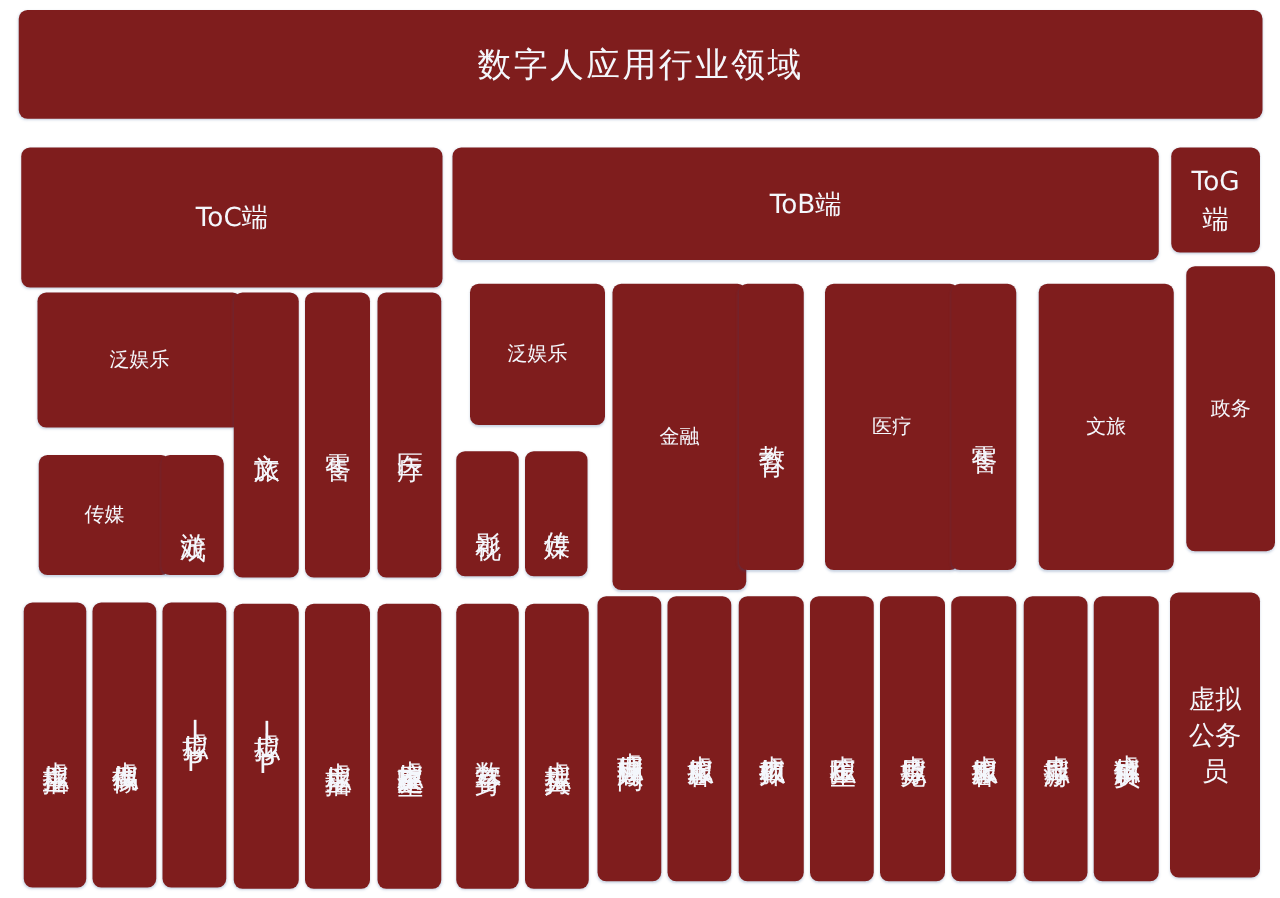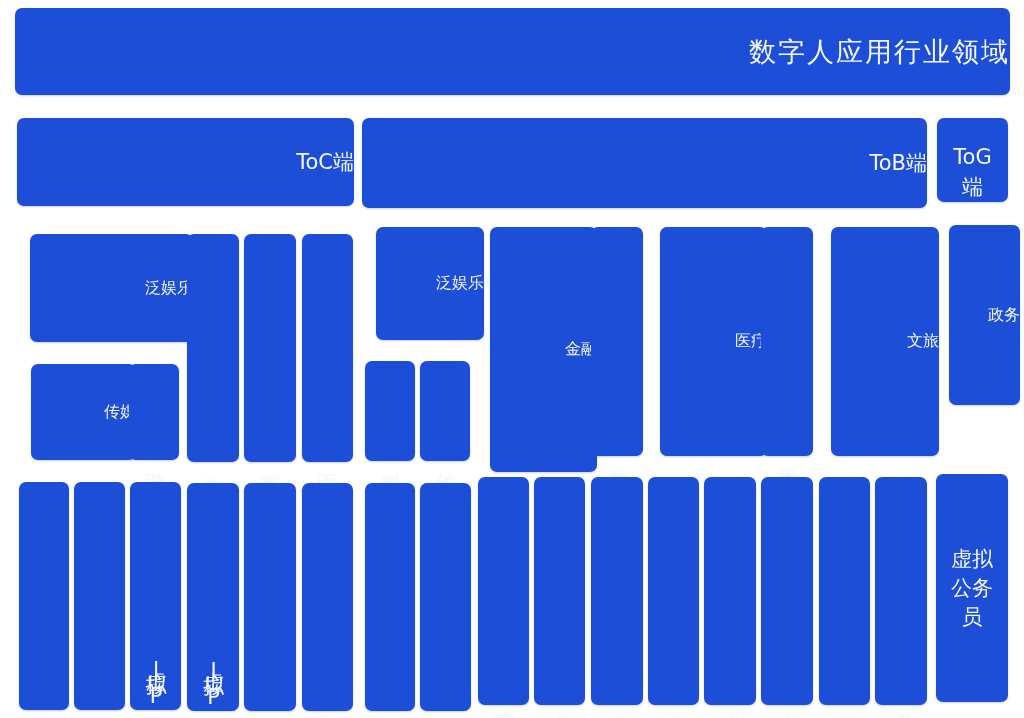--- a/index.html
+++ b/index.html
@@ -1,34 +1,34 @@
 <!DOCTYPE html>
 <html><head>
 <meta charset="utf-8">
 <style>
   html, body { margin: 0; padding: 0; background: #ffffff; }
   body { width: 1024px; height: 718px; position: relative; overflow: hidden;
          font-family: "DejaVu Sans", "Liberation Sans", sans-serif; }
-  .box { position: absolute; background: #1d4ed8; color: #f4f7fc; border-radius: 7px;
-         display: flex; align-items: center; justify-content: flex-end; text-align: center;
+  .box { position: absolute; background: #7f1d1d; color: #f4f7fc; border-radius: 7px;
+         display: flex; align-items: center; justify-content: center; text-align: center;
          box-sizing: border-box; box-shadow: 0 1px 2px rgba(40,80,140,0.25); }
   .title { font-size: 27px; letter-spacing: 2px; }
   .h2 { font-size: 21px; }
   .h3 { font-size: 16px; margin-left: 12px; }
   .v { writing-mode: vertical-rl; text-orientation: upright; letter-spacing: 2px; font-size: 21px; line-height: 1; }
   .wrap { font-size: 21px; line-height: 29px; padding: 12px 6px; }
 </style>
 </head>
 <body>
 
 <div class="box title" style="left:15px;top:8px;width:995px;height:87px;">
   <span>数字人应用行业领域</span>
 </div>
 
-<div class="box h2" style="left:17px;top:118px;width:337px;height:88px;">
+<div class="box h2" style="left:17px;top:118px;width:337px;height:112px;">
   <span>ToC端</span>
 </div>
 <div class="box h2" style="left:362px;top:118px;width:565px;height:90px;">
   <span>ToB端</span>
 </div>
 <div class="box h2" style="left:937px;top:118px;width:71px;height:84px;flex-direction:column;line-height:30px;">
   <span>ToG</span>
   <span>端</span>
 </div>
 
@@ -69,21 +69,21 @@
 <div class="box h3" style="left:648px;top:227px;width:107px;height:229px;">
   <span>医疗</span>
 </div>
 <div class="box v" style="left:761px;top:227px;width:52px;height:229px;">
   <span>零售</span>
 </div>
 <div class="box h3" style="left:819px;top:227px;width:108px;height:229px;">
   <span>文旅</span>
 </div>
 
-<div class="box h3" style="left:937px;top:225px;width:71px;height:180px;">
+<div class="box h3" style="left:937px;top:213px;width:71px;height:228px;">
   <span>政务</span>
 </div>
 
 <div class="box v" style="left:19px;top:482px;width:50px;height:228px;">
   <span>虚拟主播</span>
 </div>
 <div class="box v" style="left:74px;top:482px;width:51px;height:228px;">
   <span>虚拟偶像</span>
 </div>
 <div class="box v" style="left:130px;top:482px;width:51px;height:228px;">

